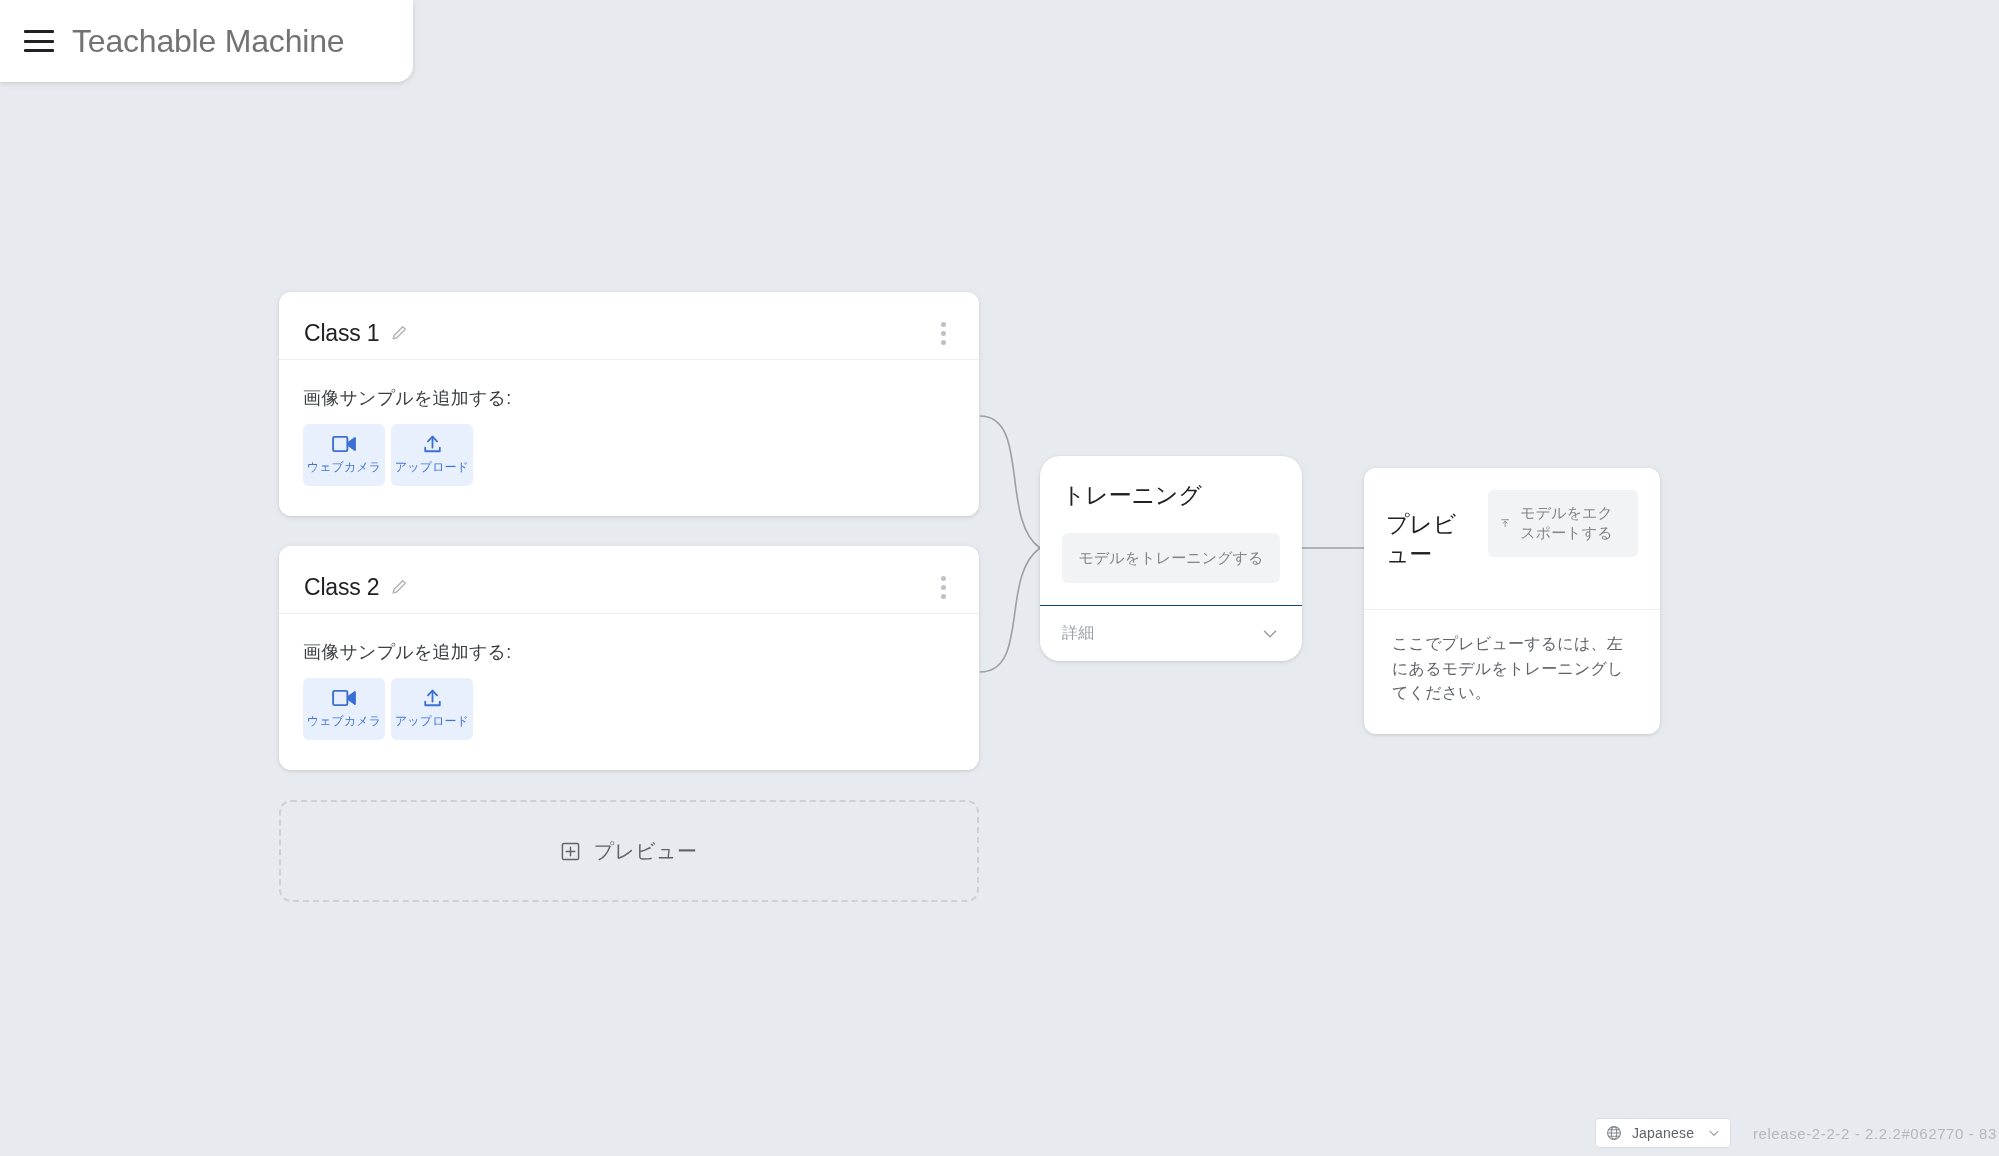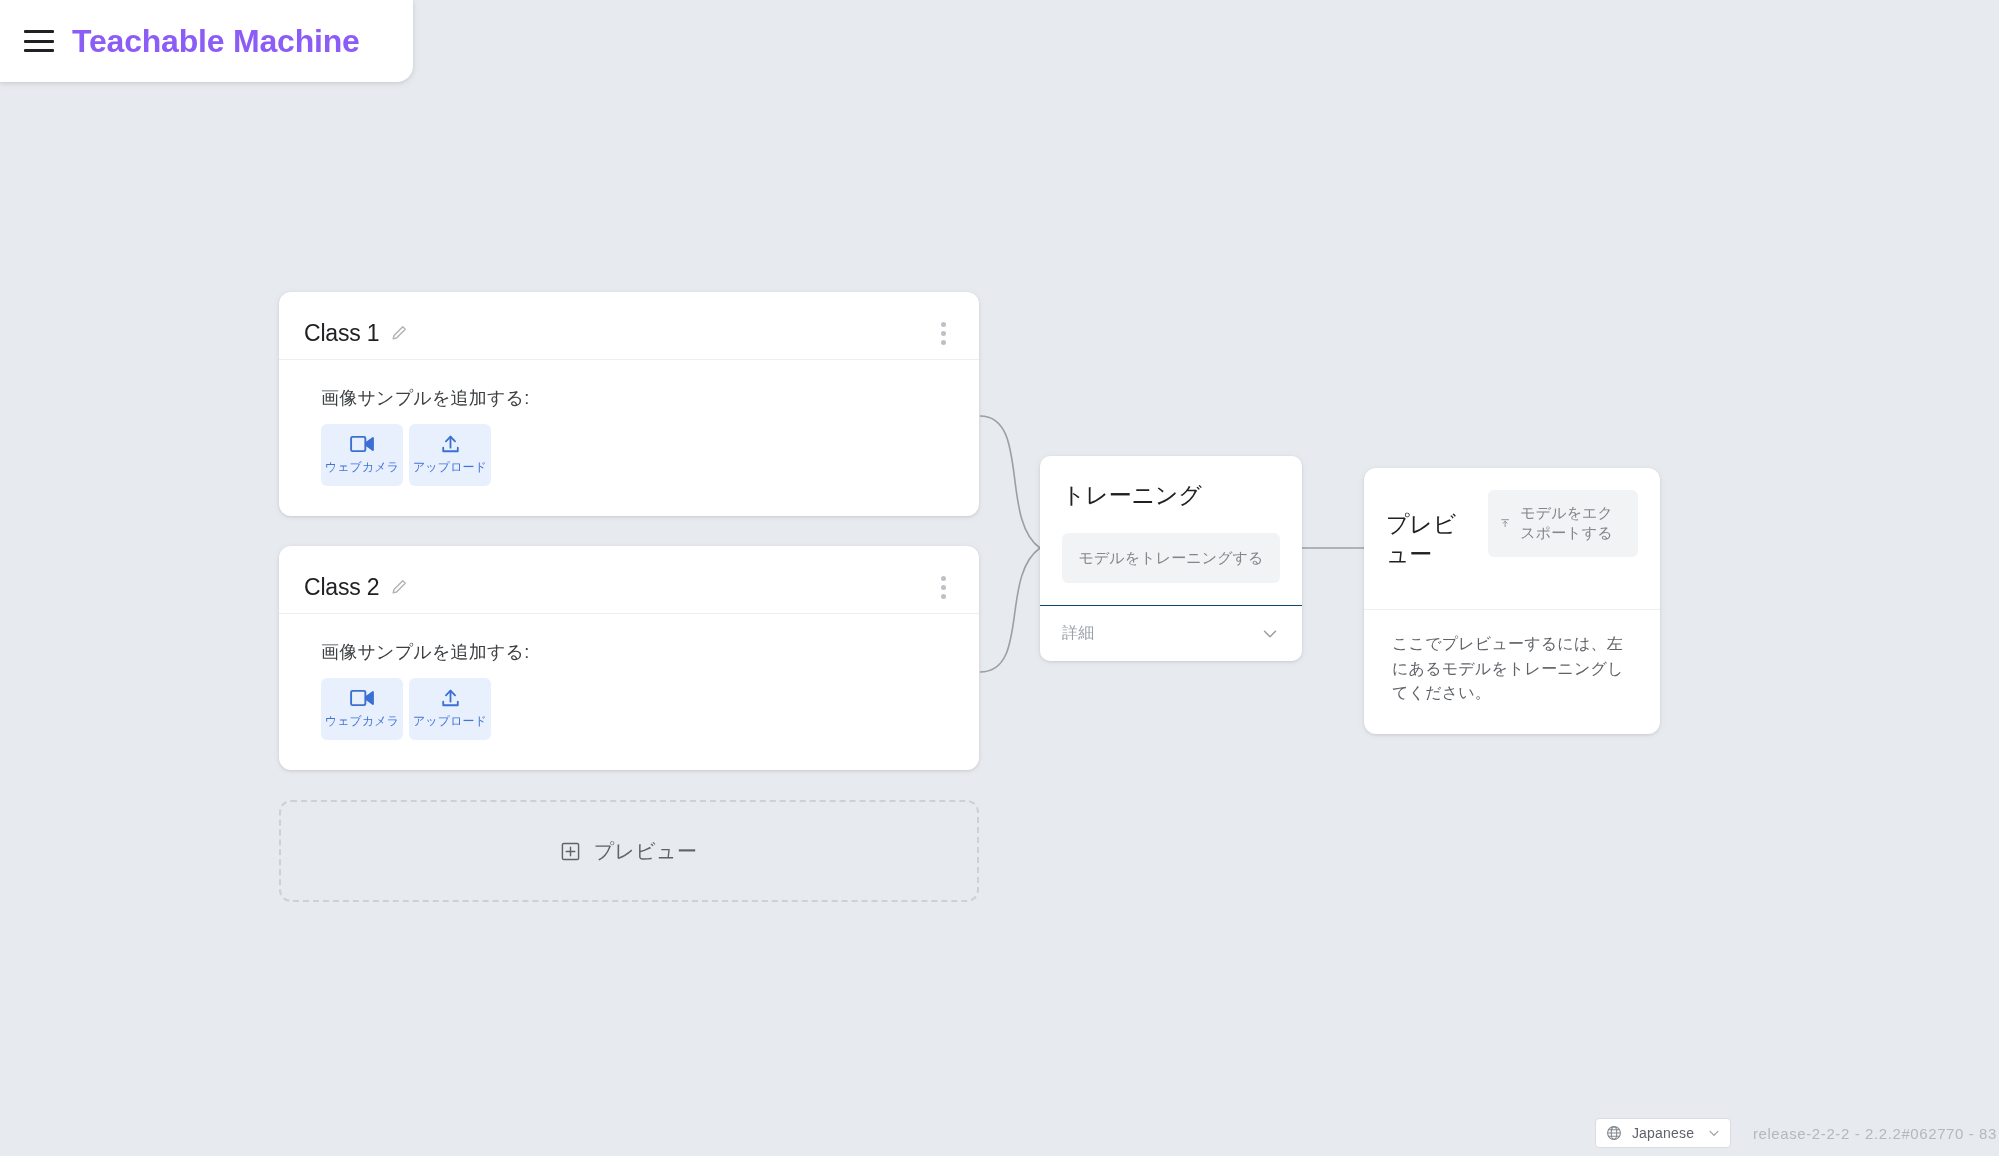--- a/index.html
+++ b/index.html
@@ -44,22 +44,22 @@
   }
   .hamburger span {
     display: block;
     height: 3px;
     width: 100%;
     background: #202124;
     border-radius: 1px;
   }
   .brand-title {
     font-size: 32px;
-    font-weight: 700;
-    color: #8b5cf6;
+    font-weight: 400;
+    color: #737373;
     letter-spacing: -0.2px;
     white-space: nowrap;
   }
 
   
   .connectors {
     position: absolute;
     left: 0;
     top: 0;
     width: 1999px;
@@ -111,21 +111,21 @@
     padding: 4px 6px;
   }
   .kebab i {
     display: block;
     width: 5px;
     height: 5px;
     border-radius: 50%;
     background: #bdc1c6;
   }
   .class-card-body {
-    padding: 26px 27px 30px 42px;
+    padding: 26px 27px 30px 24px;
   }
   .add-samples-label {
     font-size: 18px;
     color: #3c4043;
     margin: 0 0 14px 0;
     letter-spacing: 0.2px;
   }
   .sample-buttons {
     display: flex;
     gap: 6px;
@@ -172,21 +172,21 @@
     letter-spacing: 0.3px;
   }
 
   
   .training-panel {
     position: absolute;
     left: 1040px;
     top: 456px;
     width: 262px;
     background: #ffffff;
-    border-radius: 10px;
+    border-radius: 20px;
     box-shadow: 0 1px 3px rgba(0,0,0,0.10), 0 1px 8px rgba(0,0,0,0.05);
     z-index: 10;
     overflow: hidden;
   }
   .training-main { padding: 24px 22px 22px 22px; }
   .panel-heading {
     font-size: 23px;
     color: #202124;
     font-weight: 400;
     margin: 0 0 22px 0;

